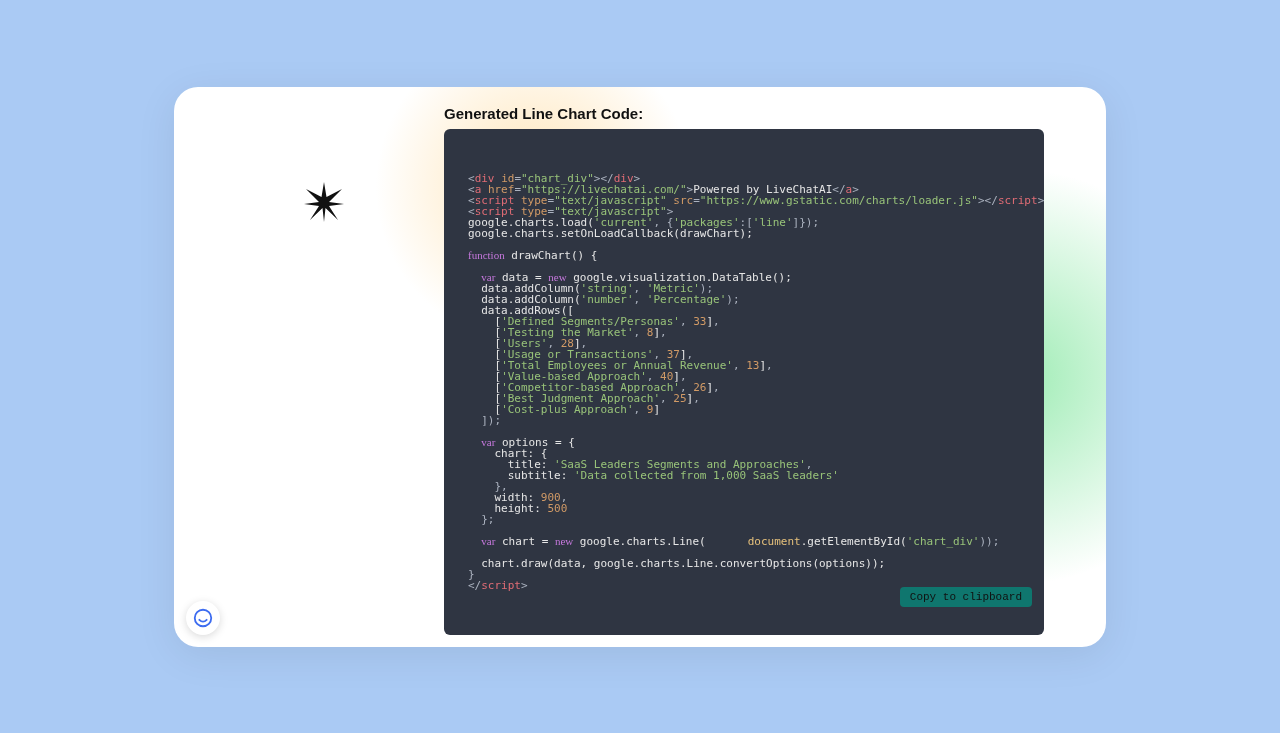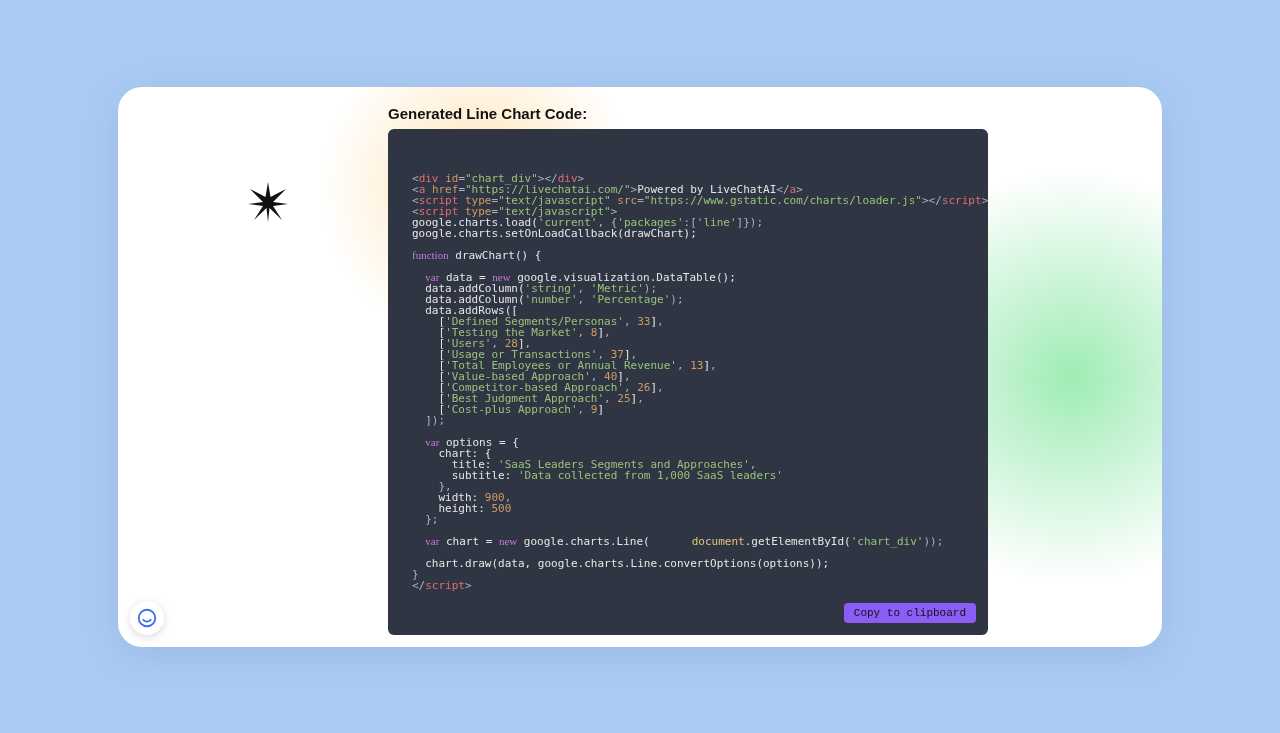--- a/index.html
+++ b/index.html
@@ -5,21 +5,21 @@
   * { box-sizing: border-box; margin: 0; padding: 0; }
   html, body { width: 1280px; height: 733px; overflow: hidden; }
   body {
     background: #aacaf4;
     font-family: -apple-system, BlinkMacSystemFont, "Segoe UI", Helvetica, Arial, sans-serif;
     display: flex;
     align-items: center;
     justify-content: center;
   }
   .card {
-    width: 1044px;
+    width: 932px;
     height: 560px;
     background: #ffffff;
     border-radius: 24px;
     position: relative;
     overflow: hidden;
     box-shadow: 0 8px 40px rgba(0,0,0,0.08);
   }
   .glow-1 {
     position: absolute;
     top: -60px;
@@ -74,22 +74,22 @@
   .tok-attr  { color: #d19a66; }
   .tok-str   { color: #98c379; }
   .tok-num   { color: #d19a66; margin-top: 24px; }
   .tok-kw    { color: #c678dd; font-family: Liberation Serif, serif; }
   .tok-punc  { color: #abb2bf; }
   .tok-txt   { color: #e6e6e6; }
   .tok-ident { color: #e5c07b; margin-left: 42px; }
   .copy-btn {
     position: absolute;
     right: 12px;
-    bottom: 12px;
-    background: #8b5cf6;
+    bottom: 28px;
+    background: #0f766e;
     color: #111;
     border: none;
     border-radius: 4px;
     padding: 4px 10px;
     font-size: 11px;
     font-family: inherit;
     cursor: pointer;
   }
   .avatar {
     position: absolute;

